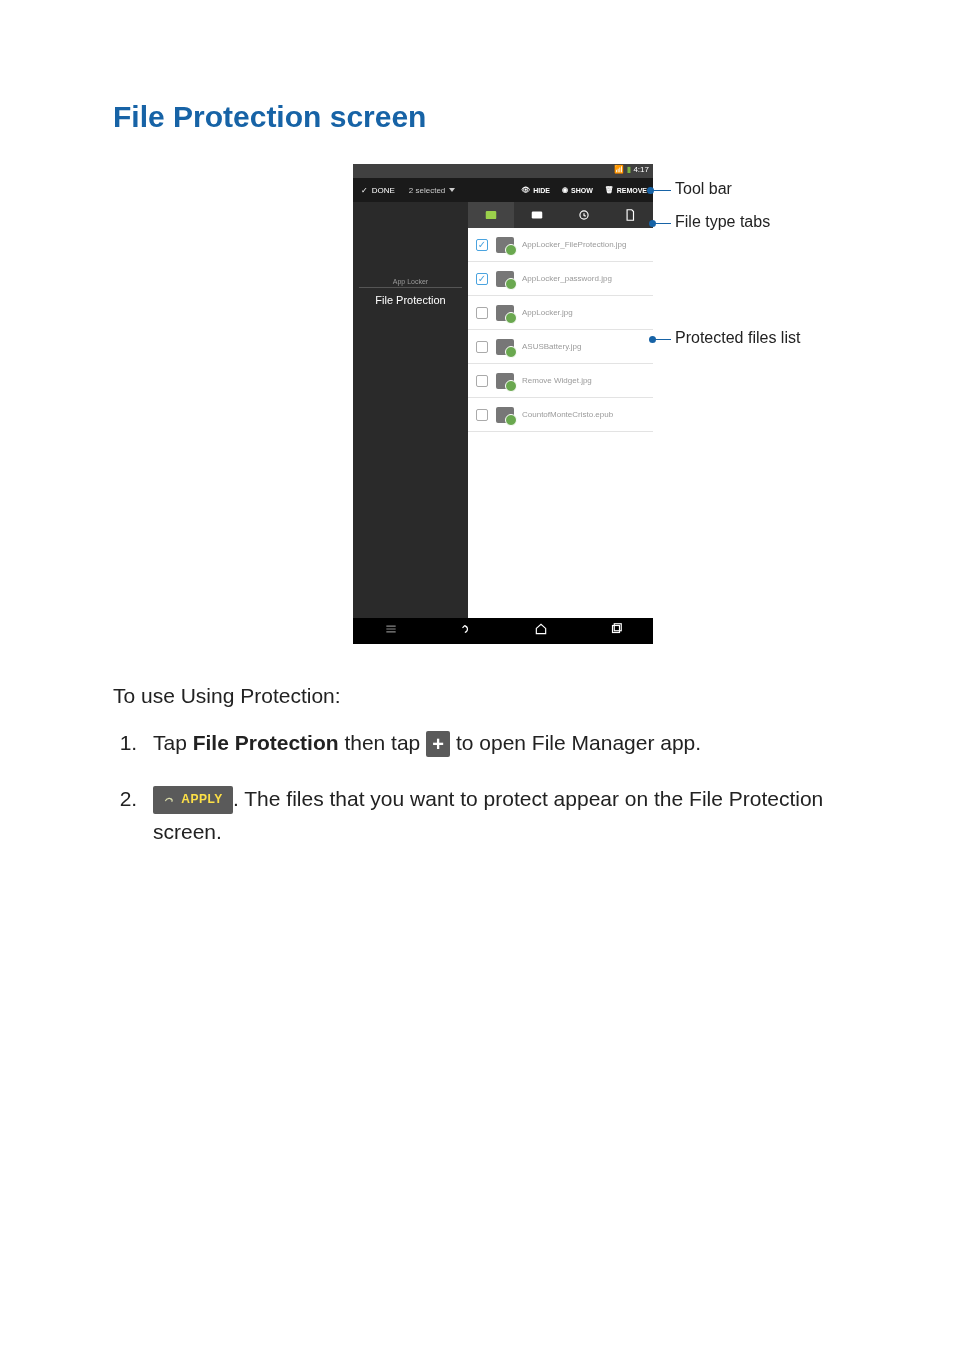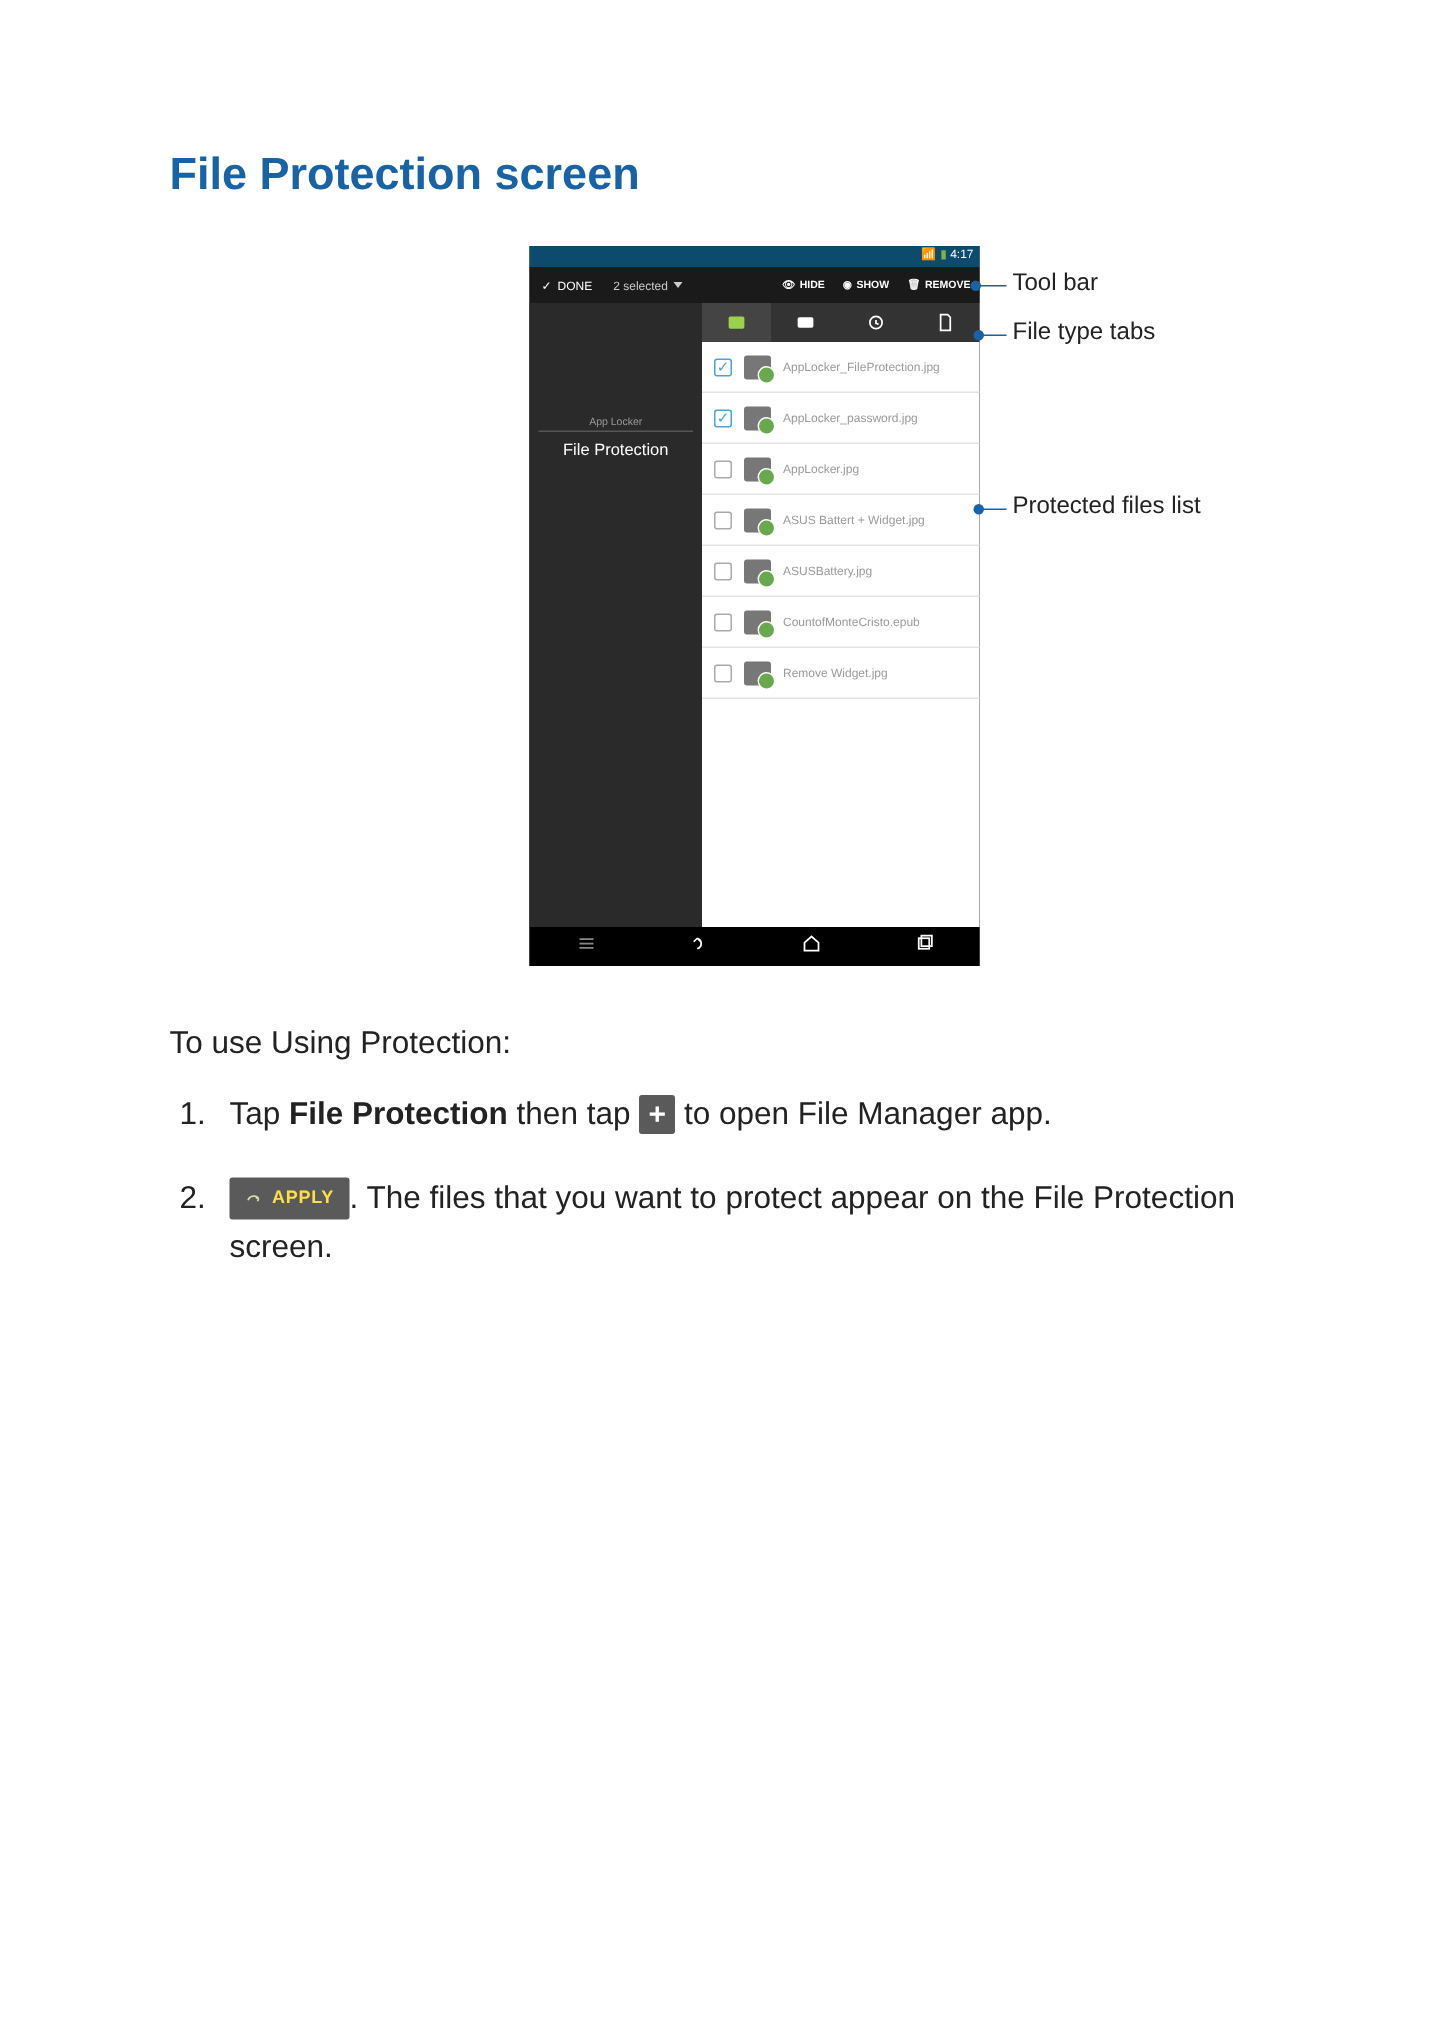--- a/index.html
+++ b/index.html
@@ -12,21 +12,21 @@
   ol.steps li { margin-bottom: 22px; line-height: 1.6; padding-left: 10px; }
   ol.steps b { font-weight: 700; }
   .inline-icon { display: inline-flex; align-items: center; justify-content: center; vertical-align: middle; }
   .icon-plus { width: 24px; height: 26px; background:#5a5a5a; color:#fff; font-size:20px; font-weight:700; border-radius:2px; }
   .icon-apply { width: 80px; height: 28px; background:#5a5a5a; color:#fde047; font-size:12px; font-weight:700; letter-spacing:0.5px; border-radius:2px; gap:4px; }
   .icon-apply svg { width:14px; height:14px; }
 
   
   .figure-wrap { position: relative; width: 100%; height: 500px; margin: 0 auto 20px auto; }
   .phone { position: absolute; left: 240px; top: 0; width: 300px; height: 480px; background:#000; font-family: Arial, sans-serif; }
-  .statusbar { height: 14px; background:#0c4a6e; color:#fff; font-size:8px; text-align:right; padding:1px 4px 0 4px; }
+  .statusbar { height: 14px; background:#404040; color:#fff; font-size:8px; text-align:right; padding:1px 4px 0 4px; }
   .toolbar { height: 24px; background:#1a1a1a; display:flex; align-items:center; color:#fff; font-size:8px; }
   .tb-done { display:flex; align-items:center; gap:4px; padding:0 8px; }
   .tb-sel  { padding:0 6px; color:#ccc; position:relative;text-align:right; }
   .tb-sel::after{content:"";display:inline-block;margin-left:4px;border-left:3px solid transparent;border-right:3px solid transparent;border-top:4px solid #ccc;vertical-align:middle;}
   .tb-spacer{flex:1;}
   .tb-btn { display:flex; align-items:center; gap:3px; padding:0 6px; text-transform:uppercase; font-weight:700; font-size:7px; }
   .phone-body { display:flex; height: calc(100% - 14px - 24px - 26px); background:#2a2a2a; }
   .sidebar { width:115px; background:#2a2a2a; color:#c9c9c9; font-size:8px; text-align:center; padding-top:76px; }
   .sidebar .al{font-size:7px;color:#9a9a9a;}
   .sidebar .fp{font-size:11px;color:#fff;border-top:1px solid #555;margin:2px 6px 0 6px;padding-top:6px;}
@@ -130,36 +130,31 @@
                 <span>AppLocker_password.jpg</span>
               </div>
               <div class="file-row">
                 <div class="chk"></div>
                 <div class="thumb"></div>
                 <span>AppLocker.jpg</span>
               </div>
               <div class="file-row">
                 <div class="chk"></div>
                 <div class="thumb"></div>
-                <span>ASUS Battert + Widget.jpg</span>
-              </div>
-              <div class="file-row">
-                <div class="chk"></div>
-                <div class="thumb"></div>
                 <span>ASUSBattery.jpg</span>
               </div>
               <div class="file-row">
                 <div class="chk"></div>
                 <div class="thumb"></div>
+                <span>Remove Widget.jpg</span>
+              </div>
+              <div class="file-row">
+                <div class="chk"></div>
+                <div class="thumb"></div>
                 <span>CountofMonteCristo.epub</span>
-              </div>
-              <div class="file-row">
-                <div class="chk"></div>
-                <div class="thumb"></div>
-                <span>Remove Widget.jpg</span>
               </div>
             </div>
         </div>
       </div>
 
       <div class="navbar">
         <span><svg viewBox="0 0 24 24" fill="none" stroke="#888" stroke-width="2">
               <path d="M4 7h16M4 12h16M4 17h16"></path>
             </svg></span>
         <span><svg viewBox="0 0 24 24" fill="none" stroke="#fff" stroke-width="2">

